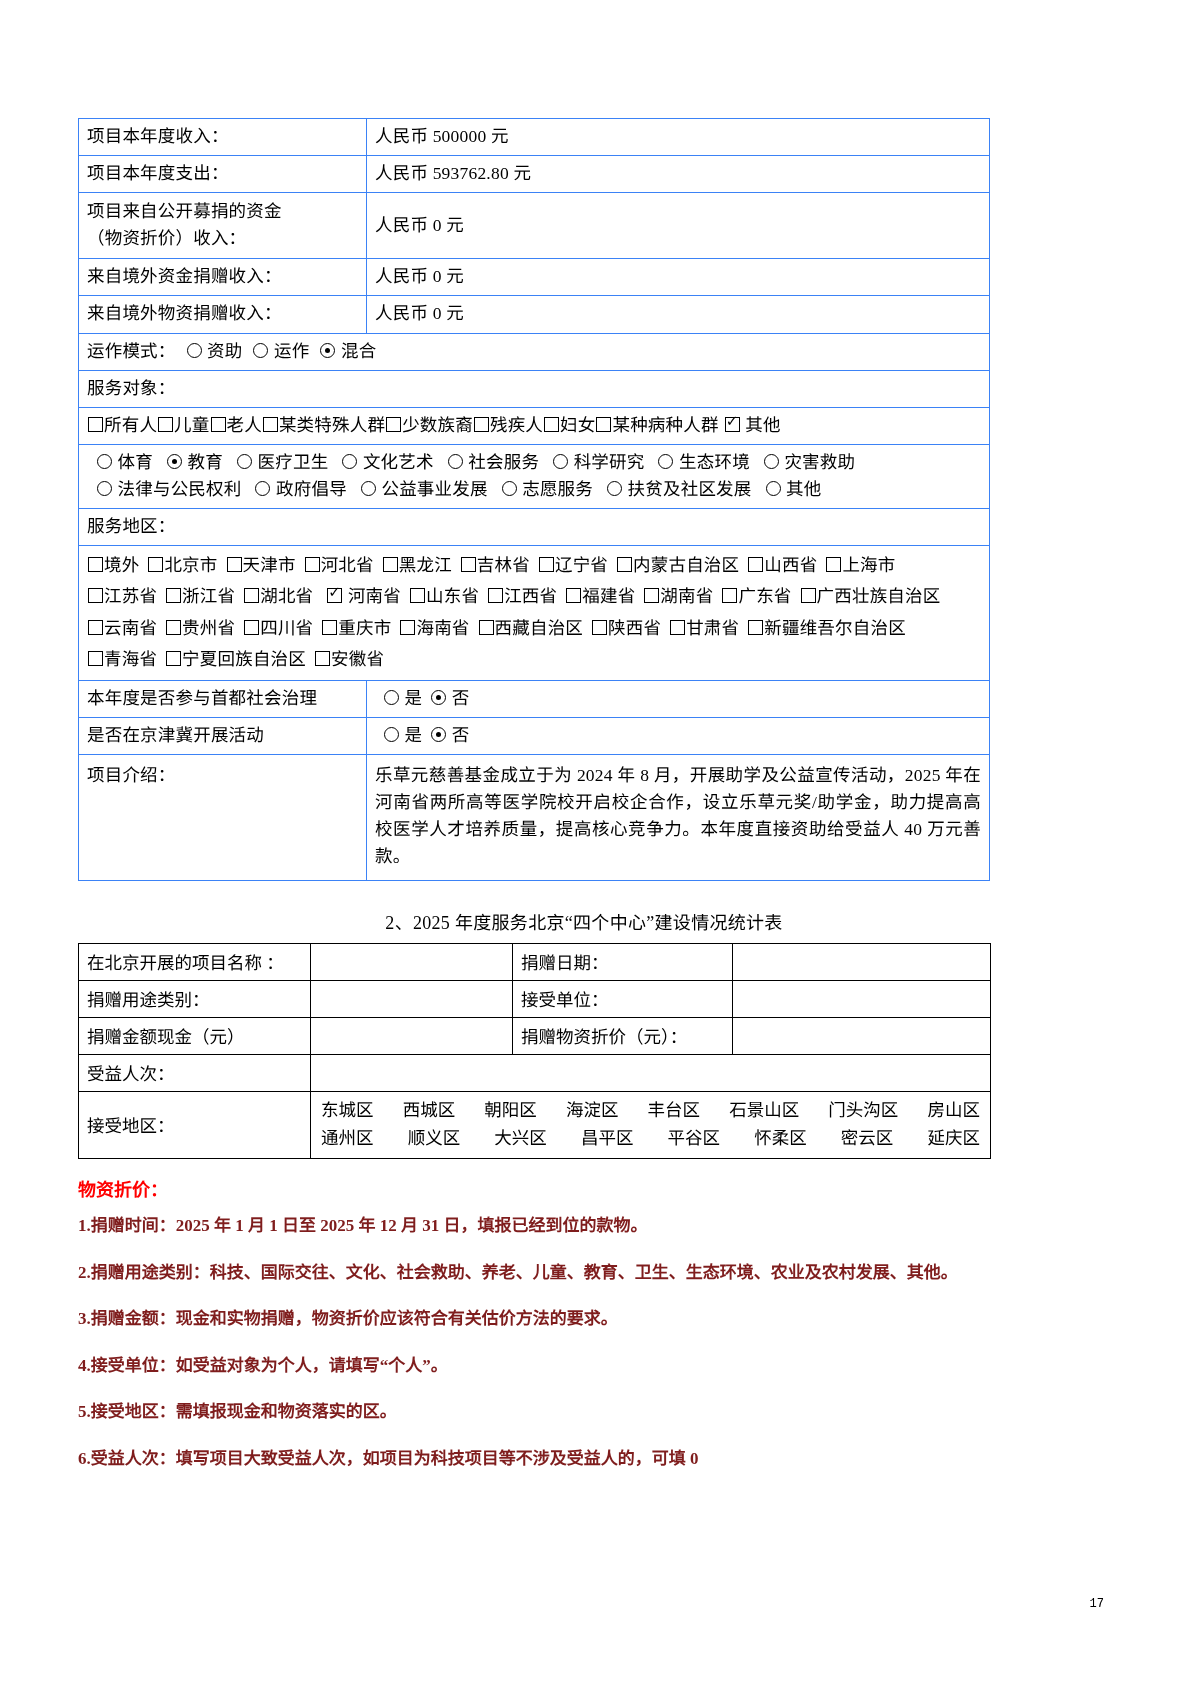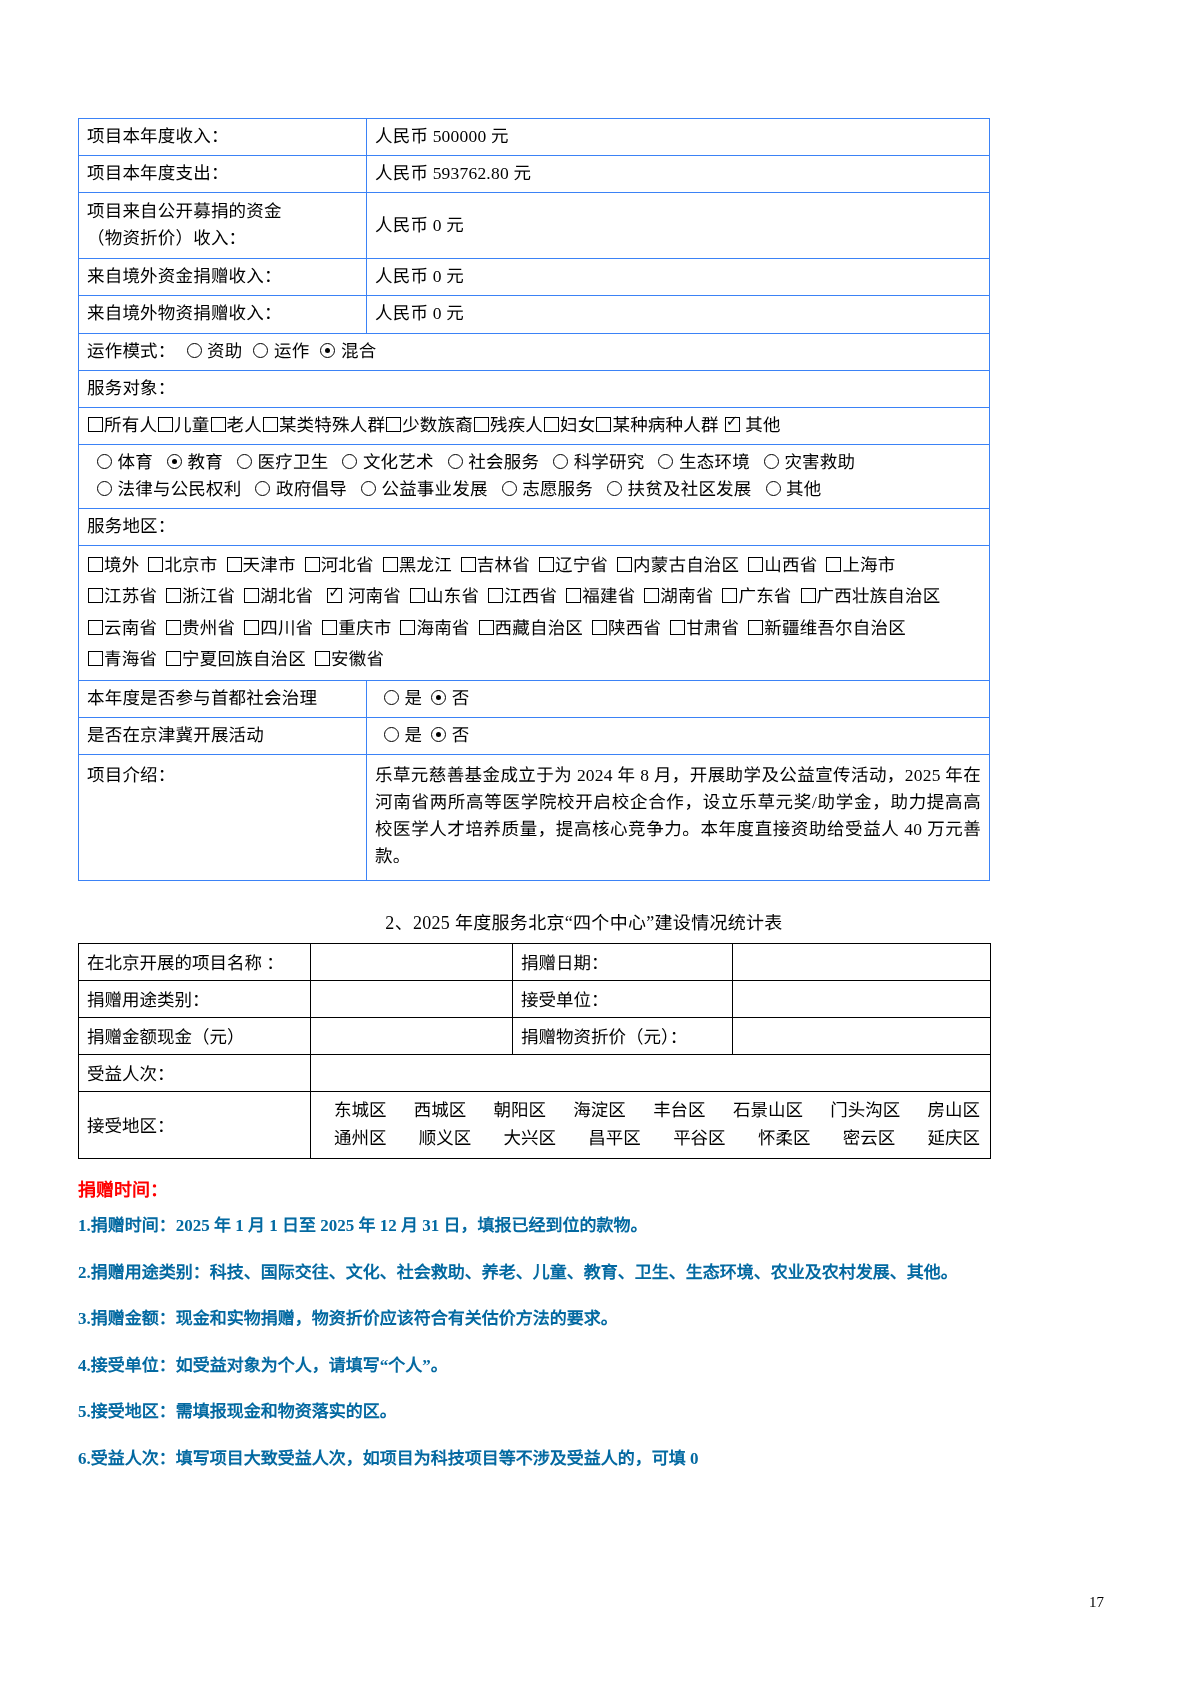--- a/index.html
+++ b/index.html
@@ -136,32 +136,33 @@
 
   
   .notes { margin-top: 16px; }
   .notes .title {
     color: #ff0000;
     font-weight: bold;
     font-size: 18px;
     margin-bottom: 12px;
   }
   .notes p {
-    color: #0369a1;
+    color: #7f1d1d;
     font-size: 17px;
     margin: 0 0 21px 0;
     line-height: 1.5;
     font-weight: bold;
   }
 
   .pageno {
     position: absolute;
     right: 86px;
     bottom: 72px;
-    font-size: 15px;
+    font-size: 12px;
+    font-family: Liberation Mono, monospace;
   }
 </style>
 </head>
 <body>
 
 <div class="page">
 
   <table class="form">
     <colgroup>
         <col style="width:288px">
@@ -269,21 +270,21 @@
         <td></td>
         <td>捐赠物资折价（元）：</td>
         <td></td>
       </tr>
       <tr>
         <td>受益人次：</td>
         <td colspan="3"></td>
       </tr>
       <tr>
         <td style="vertical-align:middle">接受地区：</td>
-        <td colspan="3" style="padding:4px 10px 5px 23px">
+        <td colspan="3" style="padding:4px 10px 5px 10px">
           <div class="dist" id="dist-line1">
               <span>东城区</span>
               <span>西城区</span>
               <span>朝阳区</span>
               <span>海淀区</span>
               <span>丰台区</span>
               <span>石景山区</span>
               <span>门头沟区</span>
               <span>房山区</span>
             </div>
@@ -296,21 +297,21 @@
               <span>怀柔区</span>
               <span>密云区</span>
               <span>延庆区</span>
             </div>
         </td>
       </tr>
     </tbody>
   </table>
 
   <div class="notes">
-    <div class="title">捐赠时间：</div>
+    <div class="title">物资折价：</div>
     <p>1.捐赠时间：2025 年 1 月 1 日至 2025 年 12 月 31 日，填报已经到位的款物。</p>
     <p>2.捐赠用途类别：科技、国际交往、文化、社会救助、养老、儿童、教育、卫生、生态环境、农业及农村发展、其他。</p>
     <p>3.捐赠金额：现金和实物捐赠，物资折价应该符合有关估价方法的要求。</p>
     <p>4.接受单位：如受益对象为个人，请填写“个人”。</p>
     <p>5.接受地区：需填报现金和物资落实的区。</p>
     <p>6.受益人次：填写项目大致受益人次，如项目为科技项目等不涉及受益人的，可填 0</p>
   </div>
 
   <div class="pageno">17</div>
 </div>

